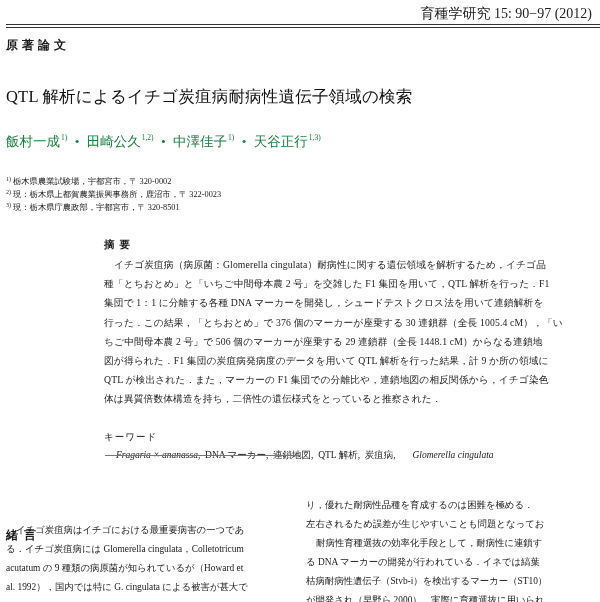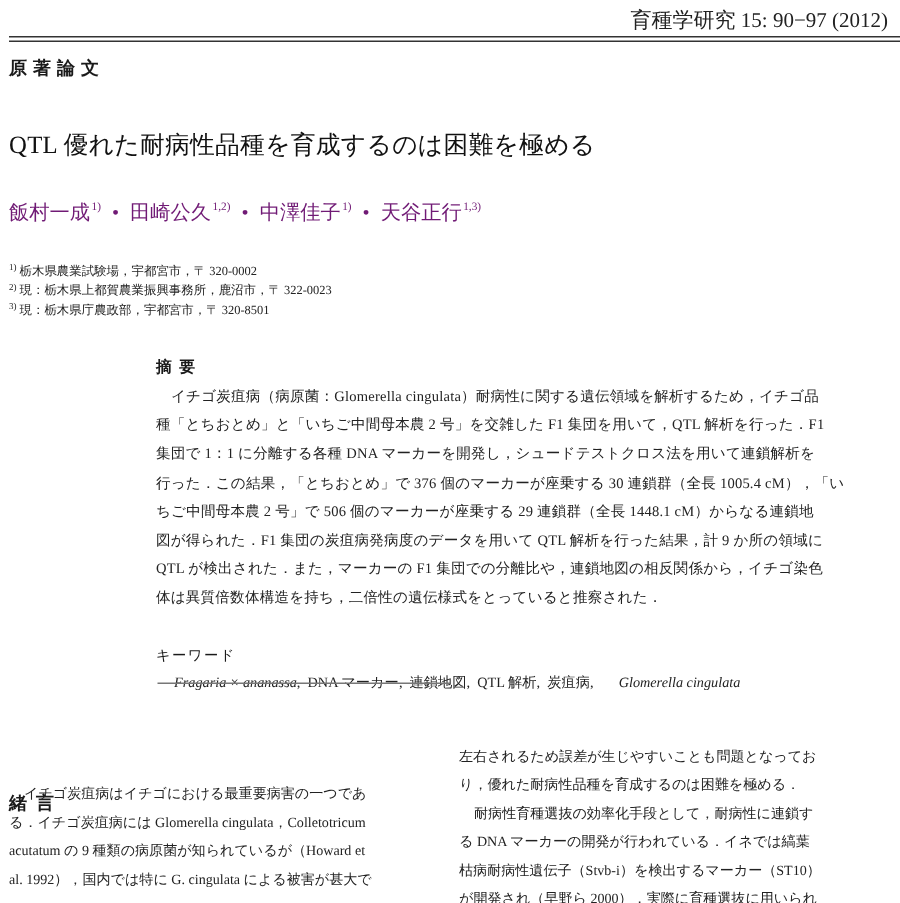--- a/index.html
+++ b/index.html
@@ -20,21 +20,21 @@
   .category {
     left: 6px; top: 37px; font-size: 12px; font-weight: bold;
     letter-spacing: 4px; font-family: "DejaVu Sans", sans-serif;
   }
   .title {
     left: 6px; top: 86px; font-size: 16.5px; color: #111;
     font-family: "Liberation Serif", "DejaVu Serif", serif;
     letter-spacing: 0.2px;
   }
   .authors {
-    left: 6px; top: 133px; font-size: 13.5px; color: #701a75;
+    left: 6px; top: 133px; font-size: 13.5px; color: #15803d;
     font-family: "Liberation Serif", "DejaVu Serif", serif;
   }
   .authors sup { font-size: 7.5px; vertical-align: 6px; margin-left: 1px; }
   .authors .sep { margin: 0 4px; }
   .affil {
     left: 6px; font-size: 8.3px; color: #222; line-height: 12px;
     font-family: "Liberation Serif", "DejaVu Serif", serif;
   }
   .affil sup { font-size: 6px; vertical-align: 3px; margin-right: 2px; }
   .abstract-box {
@@ -68,21 +68,21 @@
   .col-right { left: 306px; top: 496px; width: 286px; }
   .line { white-space: nowrap; display: block; }
 </style>
 </head>
 <body>
 
 <div class="abs journal-ref">育種学研究 15: 90−97 (2012)</div>
 <div class="abs double-rule"></div>
 <div class="abs category">原著論文</div>
 
-<div class="abs title">QTL 優れた耐病性品種を育成するのは困難を極める</div>
+<div class="abs title">QTL 解析によるイチゴ炭疽病耐病性遺伝子領域の検索</div>
 
 <div class="abs authors">
   <span>飯村一成</span><sup>1)</sup>
   <span class="sep">•</span>
   <span>田崎公久</span><sup>1,2)</sup>
   <span class="sep">•</span>
   <span>中澤佳子</span><sup>1)</sup>
   <span class="sep">•</span>
   <span>天谷正行</span><sup>1,3)</sup>
 </div>
@@ -125,19 +125,19 @@
 <div class="abs intro-head">緒言</div>
 
 <div class="abs col col-left">
   <span class="line" style="padding-left:10px;">イチゴ炭疽病はイチゴにおける最重要病害の一つであ</span>
   <span class="line">る．イチゴ炭疽病には Glomerella cingulata，Colletotricum</span>
   <span class="line">acutatum の 9 種類の病原菌が知られているが（Howard et</span>
   <span class="line">al. 1992），国内では特に G. cingulata による被害が甚大で</span>
 </div>
 
 <div class="abs col col-right">
+  <span class="line">り，優れた耐病性品種を育成するのは困難を極める．</span>
   <span class="line">左右されるため誤差が生じやすいことも問題となってお</span>
-  <span class="line">り，優れた耐病性品種を育成するのは困難を極める．</span>
   <span class="line" style="padding-left:10px;">耐病性育種選抜の効率化手段として，耐病性に連鎖す</span>
   <span class="line">る DNA マーカーの開発が行われている．イネでは縞葉</span>
   <span class="line">枯病耐病性遺伝子（Stvb-i）を検出するマーカー（ST10）</span>
   <span class="line">が開発され（早野ら 2000），実際に育種選抜に用いられ</span>
 </div>
 
 </body></html>

